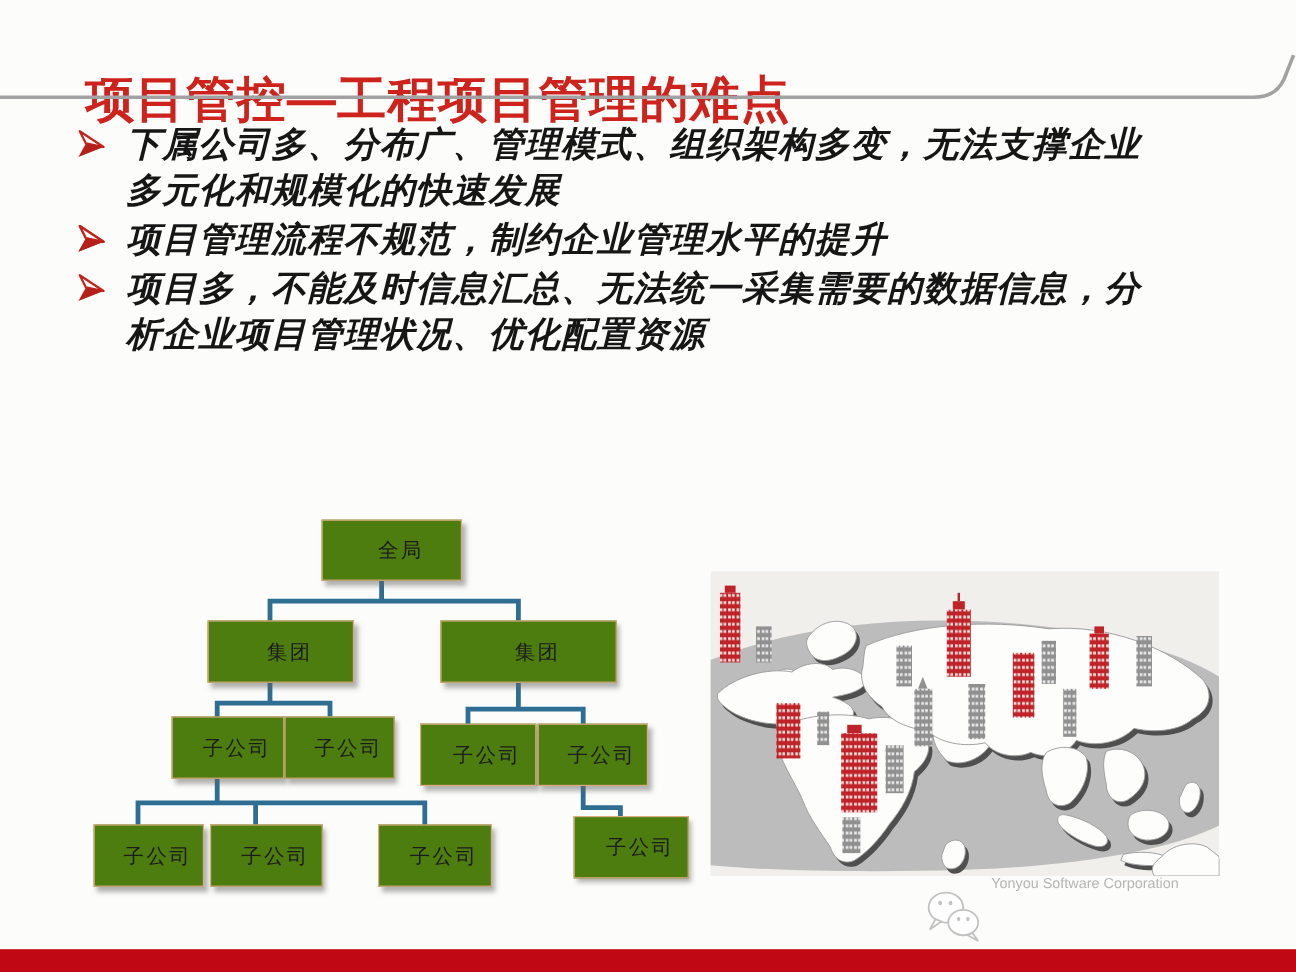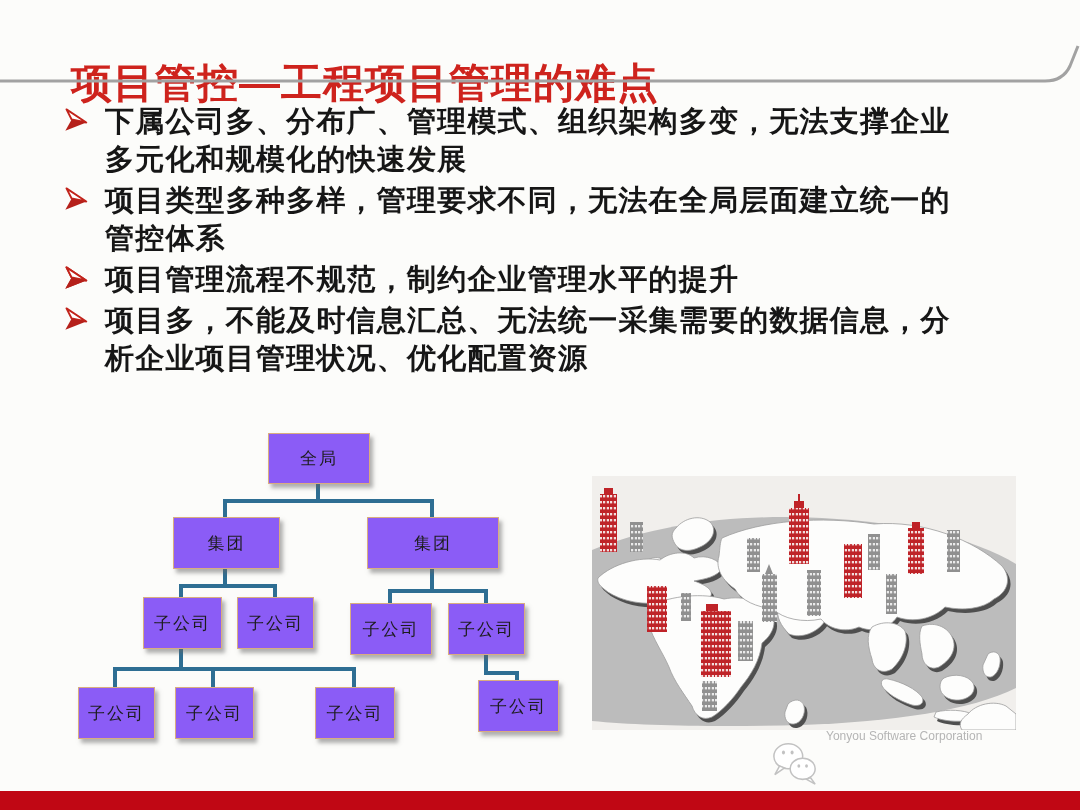--- a/index.html
+++ b/index.html
@@ -7,29 +7,29 @@
          font-family:"Liberation Sans",sans-serif;}
 
   
   .title{position:absolute;left:71px;top:20px;font-size:41px;font-weight:900;
          color:#ce231d;letter-spacing:1px;white-space:nowrap;margin-top:36px;}
   .divider{position:absolute;left:0;top:0;pointer-events:none;}
 
   
   ul.bullets{position:absolute;left:62px;top:102px;width:892px;margin:0;padding:0;list-style:none;}
   ul.bullets li{position:relative;padding-left:43px;font-size:29px;line-height:38px;
-                font-weight:600;color:#161616;letter-spacing:1.2px;margin-bottom:3px;}
+                font-weight:600;color:#161616;letter-spacing:1.2px;margin-bottom:3px;font-style:italic;}
   .arrow{position:absolute;left:0;top:6px;transform:rotate(8deg);}
 
   
   .orgchart{position:absolute;left:60px;top:428px;width:520px;height:318px;}
   .org-lines{position:absolute;left:0;top:0;}
   .obox{position:absolute;display:flex;align-items:center;justify-content:center;
-        background:#8b5cf6;border:1px solid #d9ac80;box-shadow:3px 4px 4px rgba(100,100,100,.5);
-        font-family:Liberation Serif, serif;font-size:17px;color:#1c1c1c;letter-spacing:2px;}
+        background:#4d7c0f;border:1px solid #d9ac80;box-shadow:3px 4px 4px rgba(100,100,100,.5);
+        font-family:Liberation Serif, serif;font-size:17px;color:#1c1c1c;letter-spacing:2px;padding-left:15px;}
   .ob0{left:208px;top:5px;width:100px;height:49px}
   .ob1{left:113px;top:89px;width:105px;height:50px}
   .ob2{left:307px;top:89px;width:130px;height:50px}
   .ob3{left:83px;top:169px;width:77px;height:50px}
   .ob4{left:177px;top:169px;width:75px;height:50px}
   .ob5{left:290px;top:175px;width:80px;height:50px}
   .ob6{left:388px;top:175px;width:75px;height:50px}
   .ob7{left:18px;top:259px;width:75px;height:50px}
   .ob8{left:115px;top:259px;width:77px;height:50px}
   .ob9{left:255px;top:259px;width:78px;height:50px}
@@ -60,27 +60,20 @@
     <path d="M0,81 H1045 Q1063,81 1070,66 L1078,46" fill="none" stroke="#a2a2a2" stroke-width="3"></path>
   </svg>
 
   <ul class="bullets">
     <li>
       <svg class="arrow" width="28" height="28" viewBox="0 0 30 30">
         <polygon points="3,3 26,14 10,13" fill="#ffffff" stroke="#c2241c" stroke-width="2" stroke-linejoin="round"></polygon>
         <polygon points="10,13 26,14 5,26" fill="#b5201a"></polygon>
       </svg>
       <span>下属公司多、分布广、管理模式、组织架构多变，无法支撑企业多元化和规模化的快速发展</span>
-    </li>
-    <li>
-      <svg class="arrow" width="28" height="28" viewBox="0 0 30 30">
-        <polygon points="3,3 26,14 10,13" fill="#ffffff" stroke="#c2241c" stroke-width="2" stroke-linejoin="round"></polygon>
-        <polygon points="10,13 26,14 5,26" fill="#b5201a"></polygon>
-      </svg>
-      <span>项目类型多种多样，管理要求不同，无法在全局层面建立统一的管控体系</span>
     </li>
     <li>
       <svg class="arrow" width="28" height="28" viewBox="0 0 30 30">
         <polygon points="3,3 26,14 10,13" fill="#ffffff" stroke="#c2241c" stroke-width="2" stroke-linejoin="round"></polygon>
         <polygon points="10,13 26,14 5,26" fill="#b5201a"></polygon>
       </svg>
     </li>
     <li>
       <svg class="arrow" width="28" height="28" viewBox="0 0 30 30">
         <polygon points="3,3 26,14 10,13" fill="#ffffff" stroke="#c2241c" stroke-width="2" stroke-linejoin="round"></polygon>

